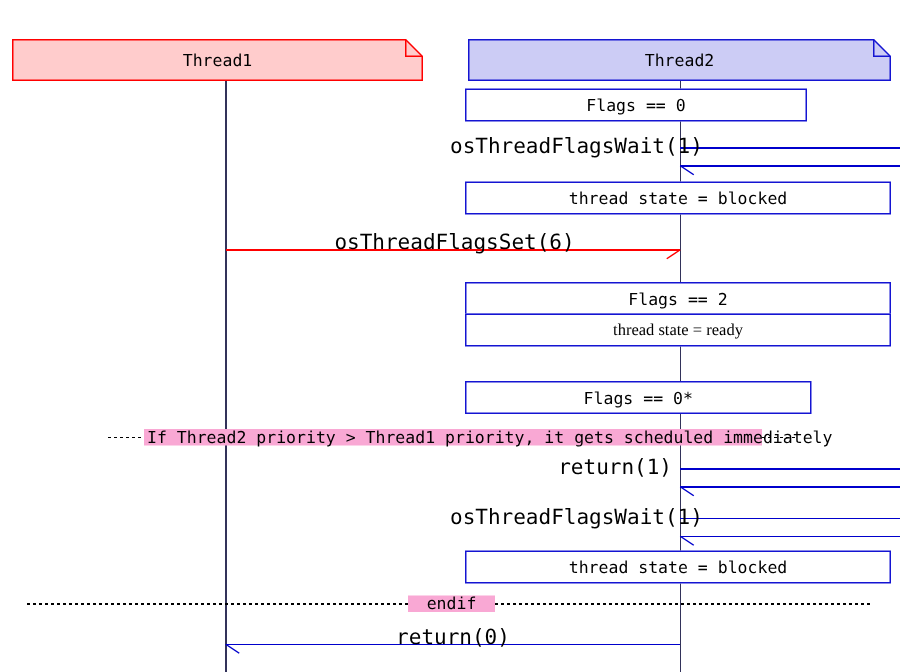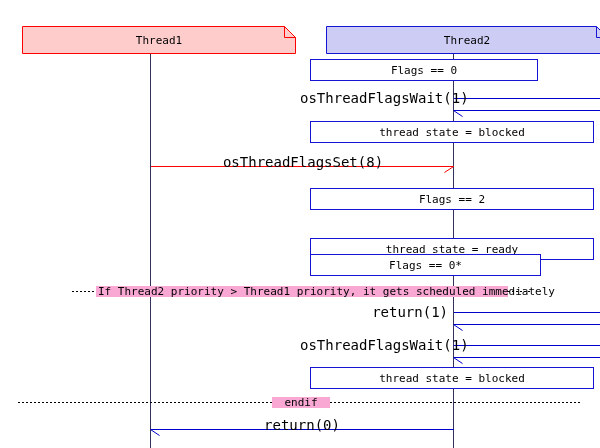--- a/index.html
+++ b/index.html
@@ -37,21 +37,20 @@
     white-space: pre;
   }
 
   
   .participant {
     display: flex;
     align-items: center;
     justify-content: center;
     font-size: 11px;
     letter-spacing: 0px;
-    margin-left: 14px;
   }
   .participant .plabel {
     position: relative;
     z-index: 3;
     line-height: 1;
   }
   .participant svg {
     position: absolute;
     left: 0;
     top: 0;
@@ -124,24 +123,24 @@
           <path d="M0.5,0.5 L262.5,0.5 L273.5,11.5 L273.5,27.5 L0.5,27.5 Z" fill="#ffcccc" stroke="#ff0000" stroke-width="1"></path>
           <path d="M262.5,0.5 L262.5,11.5 L273.5,11.5" fill="none" stroke="#ff0000" stroke-width="1"></path>
         </svg><span class="plabel">Thread1</span></div>
       <div class="node participant" style="left: 312px; top: 26px; width: 282px; height: 28px;"><svg width="282" height="28" viewBox="0 0 282 28">
           <path d="M0.5,0.5 L270.5,0.5 L281.5,11.5 L281.5,27.5 L0.5,27.5 Z" fill="#ccccf5" stroke="#1414d2" stroke-width="1"></path>
           <path d="M270.5,0.5 L270.5,11.5 L281.5,11.5" fill="none" stroke="#1414d2" stroke-width="1"></path>
         </svg><span class="plabel">Thread2</span></div>
       <div class="node statebox" style="left: 310px; top: 59px; width: 228px; height: 22px; border-color: rgb(20, 20, 210); background: rgb(255, 255, 255);"><span>Flags == 0</span></div>
       <div class="node statebox" style="left: 310px; top: 121px; width: 284px; height: 22px; border-color: rgb(20, 20, 210); background: rgb(255, 255, 255);"><span>thread state = blocked</span></div>
       <div class="node statebox" style="left: 310px; top: 188px; width: 284px; height: 22px; border-color: rgb(20, 20, 210); background: rgb(255, 255, 255);"><span>Flags == 2</span></div>
-      <div class="node statebox" style="left: 310px; top: 238px; width: 284px; height: 22px; border-color: rgb(20, 20, 210); background: rgb(255, 255, 255);"><span>thread state = ready</span></div>
+      <div class="node statebox" style="left: 310px; top: 209px; width: 284px; height: 22px; border-color: rgb(20, 20, 210); background: rgb(255, 255, 255); font-family: Liberation Serif, serif;"><span>thread state = ready</span></div>
       <div class="node statebox" style="left: 310px; top: 254px; width: 231px; height: 22px; border-color: rgb(20, 20, 210); background: rgb(255, 255, 255);"><span>Flags == 0*</span></div>
       <div class="node statebox" style="left: 310px; top: 367px; width: 284px; height: 22px; border-color: rgb(20, 20, 210); background: rgb(255, 255, 255);"><span>thread state = blocked</span></div>
       <div class="node msglabel right" style="left: 300px; top: 91px; width: 148px; color: rgb(0, 0, 0);">osThreadFlagsWait(1)</div>
-      <div class="node msglabel center" style="left: 176px; top: 155px; width: 254px; color: rgb(0, 0, 0);">osThreadFlagsSet(8)</div>
+      <div class="node msglabel center" style="left: 176px; top: 155px; width: 254px; color: rgb(0, 0, 0);">osThreadFlagsSet(6)</div>
       <div class="node msglabel right" style="left: 330px; top: 305px; width: 118px; color: rgb(0, 0, 0);">return(1)</div>
       <div class="node msglabel right" style="left: 300px; top: 338px; width: 148px; color: rgb(0, 0, 0);">osThreadFlagsWait(1)</div>
       <div class="node msglabel center" style="left: 185px; top: 418px; width: 234px; color: rgb(0, 0, 0);">return(0)</div>
       <div class="node dividerlabel" style="left: 96px; top: 286px; width: 412px; text-align: center;">If Thread2 priority &gt; Thread1 priority, it gets scheduled immediately</div>
       <div class="node dividerlabel" style="left: 272px; top: 397px; width: 58px; text-align: center;">endif</div>
     </div>
 </div>
 
 </body></html>

